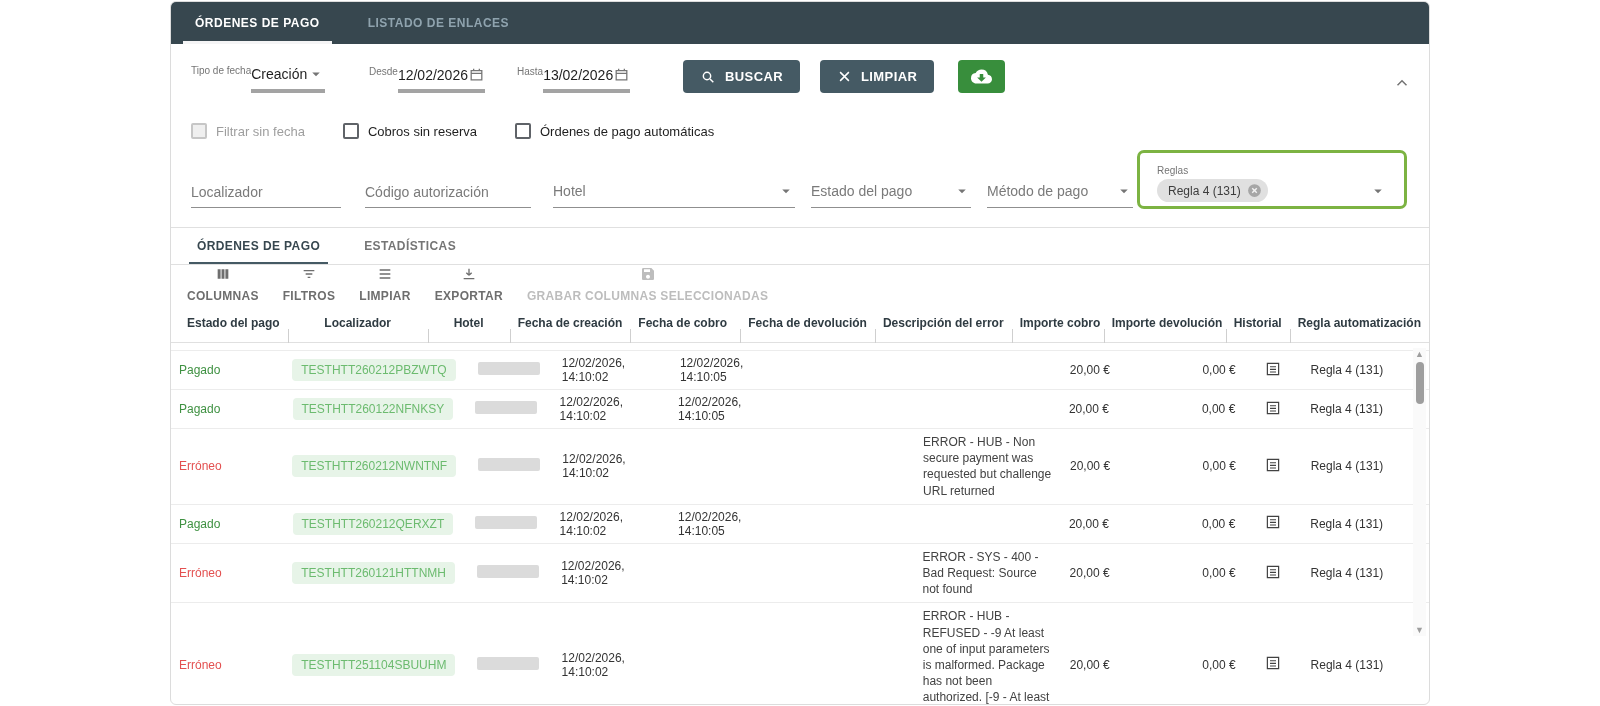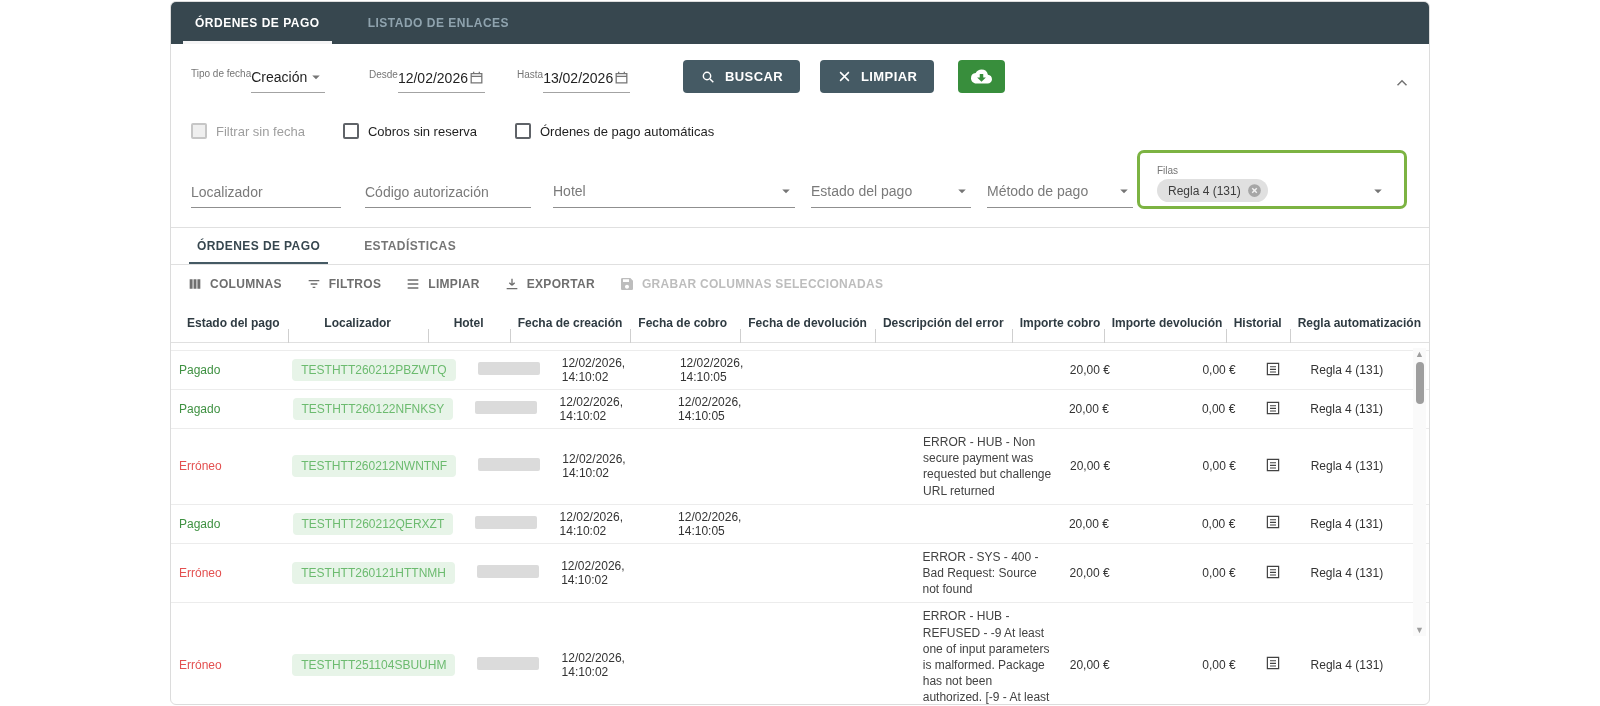--- a/index.html
+++ b/index.html
@@ -10,21 +10,21 @@
   .topbar { height:42px; background:var(--topbar,#37474F); display:flex; align-items:stretch; }
   .topbar-tab { display:flex; align-items:center; padding:0 24px; font-size:12px; font-weight:bold; letter-spacing:.5px; color:#8FA3AE; cursor:pointer; position:relative; }
   .topbar-tab.active { color:#FFFFFF; }
   .topbar-tab.active::after { content:""; position:absolute; left:12px; right:12px; bottom:0; height:3px; background:rgba(255,255,255,.95); }
 
   
   .filter-panel { height:184px; border-bottom:1px solid #E0E0E0; position:relative; padding:16px 20px 0; }
   .frow1 { display:flex; align-items:flex-end; }
   .field { display:flex; }
   .field label { font-size:10px; color:#757575; margin-bottom:5px; }
-  .vline { display:flex; align-items:center; justify-content:space-between; border-bottom:1px solid #a3a3a3; padding-bottom:6px; font-size:14px; color:#1F1F1F; }
+  .vline { display:flex; align-items:center; justify-content:space-between; border-bottom:4px solid #a3a3a3; padding-bottom:6px; font-size:14px; color:#1F1F1F; }
   .icon16 { color:#757575; display:inline-flex; }
   .w-tipo { width:152px; margin-right:26px; }
   .w-desde { width:124px; margin-right:24px; }
   .w-hasta { width:120px; margin-right:24px; }
   .btn { display:inline-flex; align-items:center; gap:9px; border:none; border-radius:4px; height:33px; padding:0 17px; font-size:13px; font-weight:bold; letter-spacing:.4px; color:#fff; background:var(--button-slate,#455A64); cursor:pointer; font-family:inherit; }
   .btn.green { background:var(--button-green,#388E3C); padding:0 13px; }
   .btn-buscar { margin-left:22px; }
   .btn-limpiar { margin-left:20px; }
   .btn-cloud { margin-left:24px; }
   .collapse-ic { position:absolute; right:18px; top:30px; color:#757575; cursor:pointer; }
@@ -51,21 +51,21 @@
   .annotation-box { position:absolute; left:966px; top:148px; width:270px; height:59px; border:3px solid var(--annotation-green,#7CB342); border-radius:7px; pointer-events:none; }
   .annotation-arrow { position:absolute; left:1258px; top:256px; pointer-events:none; color:var(--annotation-green,#7CB342); }
 
   
   .panel-tabs { height:37px; border-bottom:1px solid #E0E0E0; display:flex; align-items:stretch; padding-left:4px; }
   .ptab { display:flex; align-items:center; padding:0 22px; font-size:12px; font-weight:bold; letter-spacing:.4px; color:#757575; cursor:pointer; position:relative; }
   .ptab.active { color:#37474F; }
   .ptab.active::after { content:""; position:absolute; left:14px; right:14px; bottom:0; height:2px; background:#455A64; }
 
   .toolbar { height:38px; display:flex; align-items:center; padding:0 16px; gap:24px; }
-  .tool { display:flex; align-items:center; gap:7px; font-size:12px; font-weight:bold; letter-spacing:.3px; color:#6E6E6E; cursor:pointer; }
+  .tool { display:flex; align-items:center; gap:7px; font-size:12px; font-weight:bold; letter-spacing:.3px; color:#6E6E6E; cursor:pointer;flex-direction:column; }
   .tool.disabled { color:#BDBDBD; cursor:default; }
   .ticon { display:inline-flex; }
 
   
   .thead { height:40px; display:flex; align-items:center; border-bottom:1px solid #E0E0E0; font-size:12px; font-weight:bold; color:#2F3B42; }
   .th { padding:0 8px; position:relative; white-space:nowrap; }
   .th:not(:first-child)::before { content:""; position:absolute; left:0; top:13px; height:14px; width:1px; background:#CFCFCF; }
   .c1 { width:134px; padding-left:16px; }
   .c2 { width:185px; text-align:center; }
   .c3 { width:106px; text-align:center; }
@@ -216,21 +216,21 @@
       </div>
       <div class="ghost g-metodo">
           <span>Método de pago</span>
         <span class="caret">
             <svg viewBox="0 0 24 24" width="18" height="18">
               <path fill="currentColor" d="M7 10l5 5 5-5z"></path>
             </svg>
           </span>
       </div>
       <div class="reglas-field">
-        <label>Filas</label>
+        <label>Reglas</label>
         <div class="reglas-line">
           <span class="chip">
             <span>Regla 4 (131)</span>
             <span style="display:inline-flex">
                 <svg viewBox="0 0 24 24" width="17" height="17">
                   <circle cx="12" cy="12" r="9" fill="#A6A6A6"></circle>
                   <path stroke="#F2F2F2" stroke-width="2" d="M8.8 8.8l6.4 6.4M15.2 8.8l-6.4 6.4"></path>
                 </svg>
               </span>
           </span>

